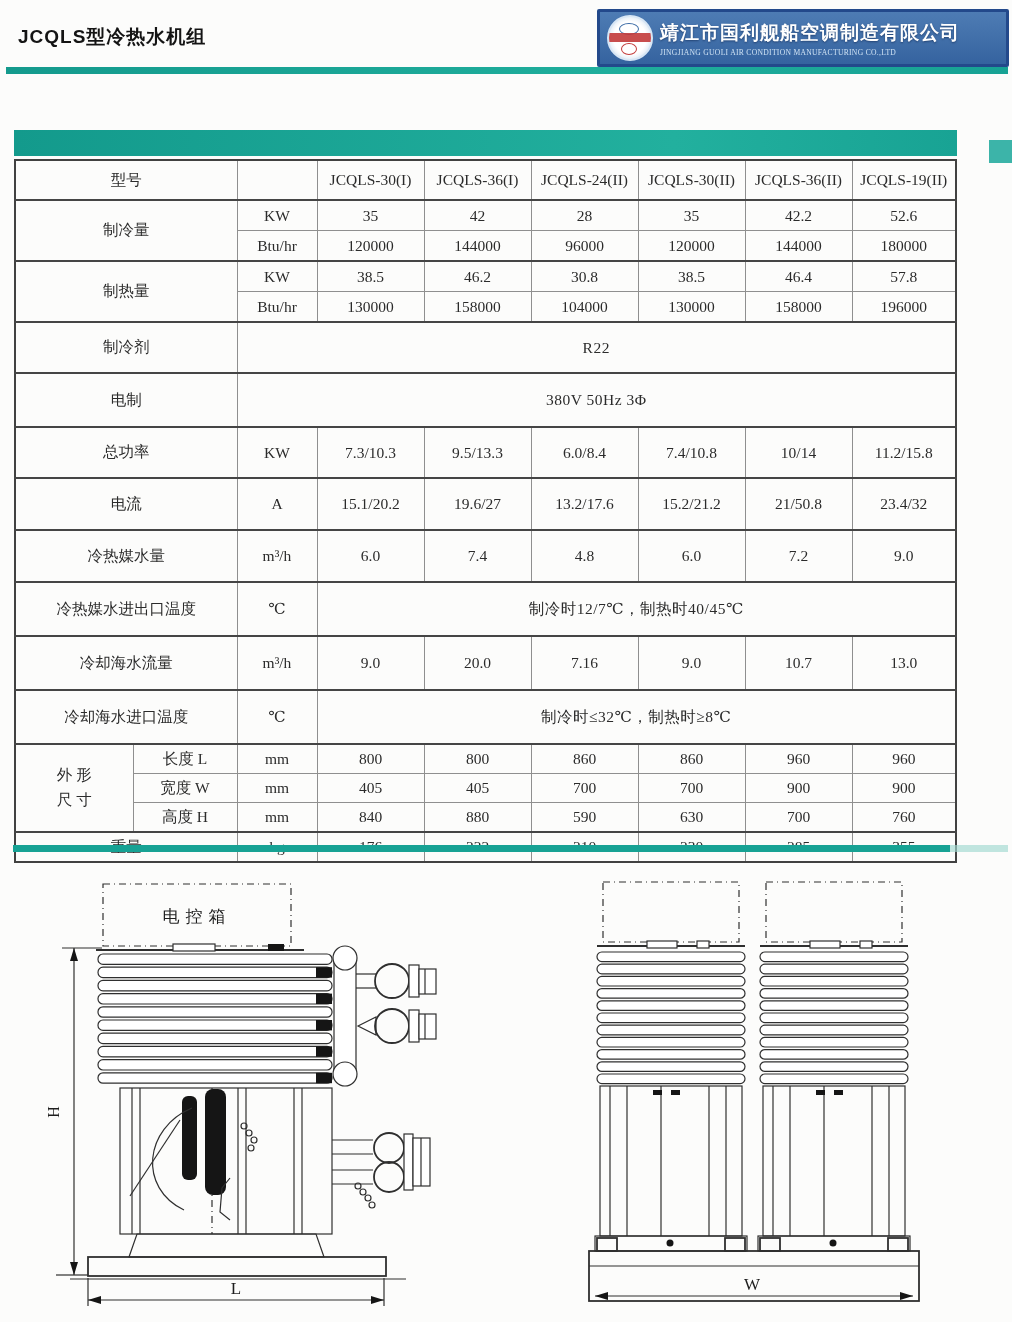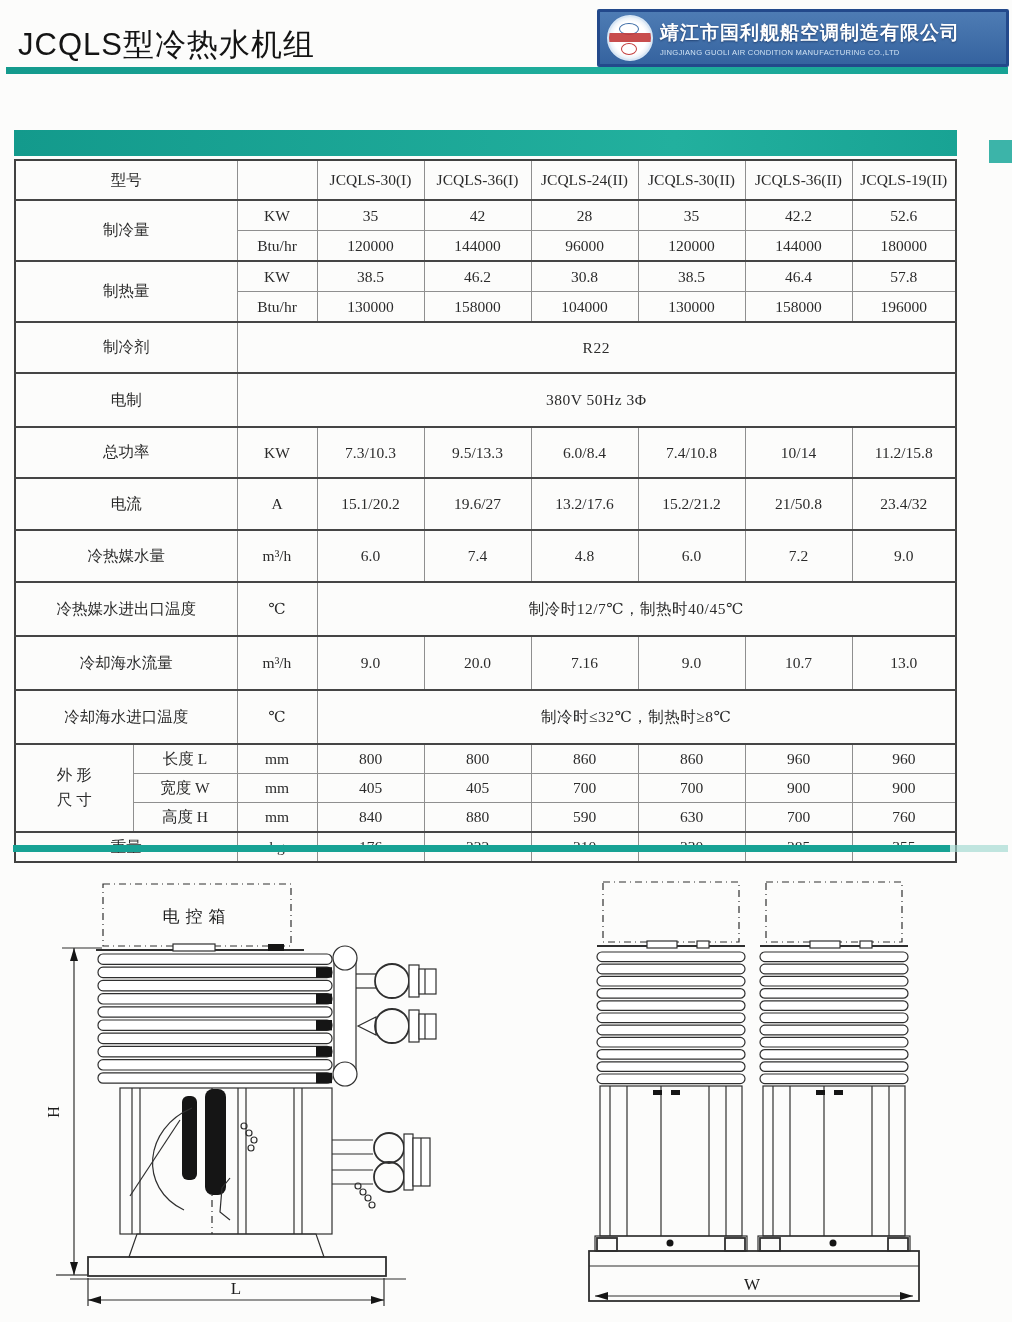--- a/index.html
+++ b/index.html
@@ -1,32 +1,32 @@
 <!DOCTYPE html>
 <html><head>
 <meta charset="utf-8">
 <style>
   html,body{margin:0;padding:0;background:#e8e8e6;}
   .page{position:relative;width:1012px;height:1322px;background:#fcfcfb;overflow:hidden;
         font-family:"Liberation Serif","DejaVu Serif",serif;}
   
   .title{position:absolute;left:18px;top:24px;font-family:"Liberation Sans","DejaVu Sans",sans-serif;
-         font-size:31px;font-weight:normal;color:#141414;letter-spacing:1px;}
+         font-size:19px;font-weight:bold;color:#141414;letter-spacing:1px;}
   .banner{position:absolute;left:597px;top:9px;width:412px;height:58px;box-sizing:border-box;
           background:linear-gradient(#4e7cb4,#35639f);border:3px solid #23498b;border-radius:2px;
           display:flex;align-items:center;padding:4px 7px;}
   .logo{width:42px;height:42px;border-radius:50%;background:radial-gradient(#ffffff 55%,#bcd3ea);
         border:2px solid #d7e6f5;position:relative;flex:0 0 auto;overflow:hidden;}
   .logo .band{position:absolute;left:-2px;top:16px;width:46px;height:9px;background:#c23a3a;opacity:.9;}
   .logo .core{position:absolute;left:10px;top:6px;width:18px;height:10px;border:1.5px solid #3a6aa5;border-radius:50%;}
   .logo .core2{position:absolute;left:12px;top:26px;width:14px;height:10px;border:1.5px solid #c23a3a;border-radius:50%;}
   .banner-text{margin-left:7px;min-width:0;}
   .banner-cn{font-family:"Liberation Sans","DejaVu Sans",sans-serif;font-size:19px;font-weight:bold;color:#ffffff;
              letter-spacing:1px;white-space:nowrap;text-shadow:0 1px 2px rgba(10,30,70,.55);}
-  .banner-en{font-family:Liberation Sans, sans-serif;font-size:7.6px;color:#cfe2f4;
+  .banner-en{font-family:Liberation Serif, serif;font-size:7.6px;color:#cfe2f4;
              letter-spacing:.3px;white-space:nowrap;margin-top:2px;}
   .divider{position:absolute;left:6px;top:67px;width:1002px;height:7px;
            background:linear-gradient(90deg,#149a8d,#1fae9c 60%,#17a294);}
   
   .tablewrap{position:absolute;left:14px;top:130px;width:943px;}
   .band{height:26px;background:linear-gradient(90deg,#139a8c,#22b09e 70%,#18a394);margin-bottom:3px;}
   table.spec{width:100%;table-layout:fixed;border-collapse:collapse;border:2px solid #414141;}
   table.spec td{border:1px solid #8f8f8f;text-align:center;font-size:15.5px;color:#2b2b2b;
                 padding:0;overflow:hidden;white-space:nowrap;}
   tr.maj td{border-top:2.4px solid #454545;}

